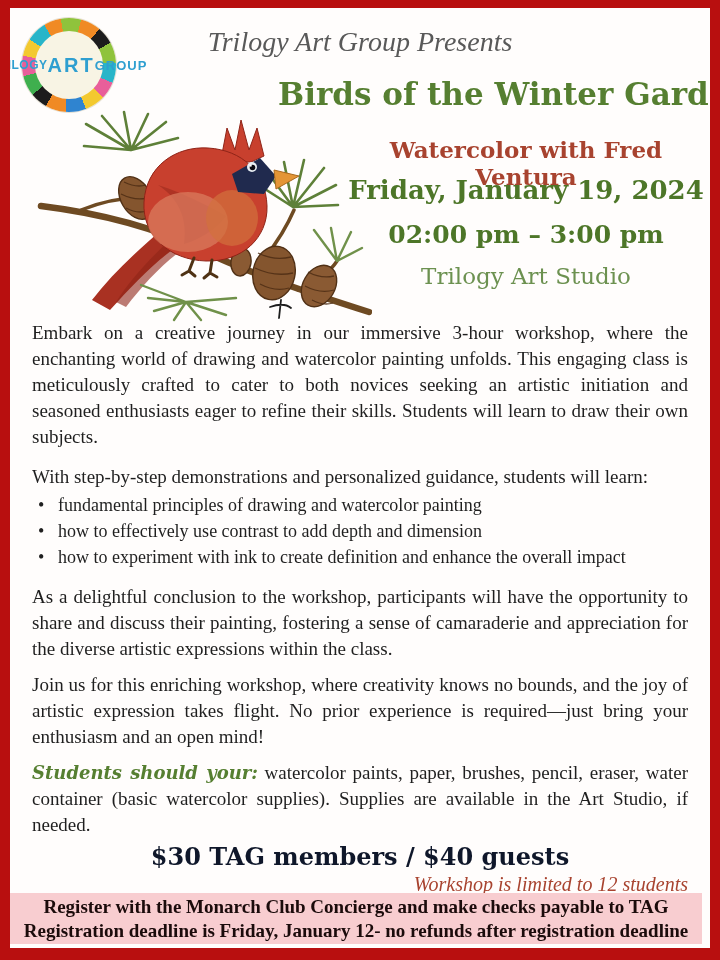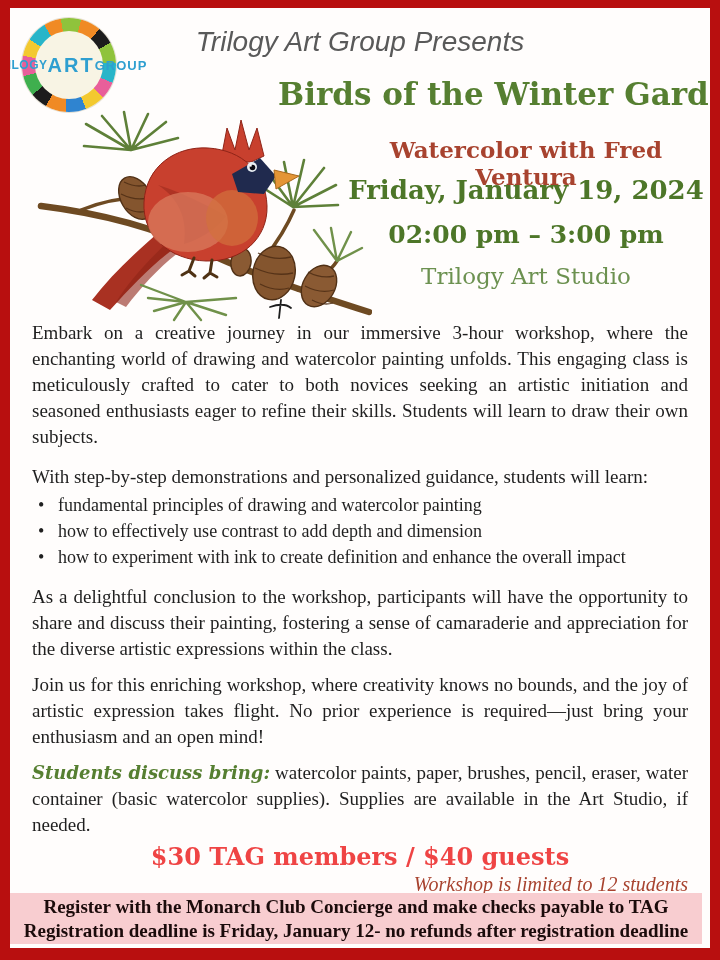--- a/index.html
+++ b/index.html
@@ -31,21 +31,21 @@
     display:flex;flex-direction:row;align-items:center;justify-content:center;
     font-family:"Liberation Sans", sans-serif;font-weight:800;color:#2f9fd0;
     line-height:1;text-align:center;
   }
   .logo-inner .l1{font-size:12px;letter-spacing:.5px;}
   .logo-inner .l2{font-size:20px;letter-spacing:2px;margin:2px 0;}
   .logo-inner .l3{font-size:13px;letter-spacing:1px;}
   
   .presents{
     position:absolute;top:18px;left:0;width:100%;text-align:center;
-    font-family:Liberation Sans, sans-serif;font-style:italic;
+    font-family:Liberation Serif, serif;font-style:italic;
     font-size:28px;color:#595959;
   }
   .hero{font-family:"DejaVu Serif", serif;text-align:center;position:absolute;}
   .title{top:68px;left:268px;width:442px;font-size:31px;font-weight:600;color:#567f31;white-space:nowrap;}
   .subtitle{top:128px;left:330px;width:372px;font-size:23px;font-weight:600;color:#a8432f;}
   .date{top:167px;left:330px;width:372px;font-size:26px;font-weight:700;color:#4d7628;}
   .time{top:212px;left:330px;width:372px;font-size:25px;font-weight:700;color:#4d7628;}
   .location{top:255px;left:330px;width:372px;font-size:23px;font-weight:400;color:#6c9150;}
   
   .cardinal{position:absolute;left:26px;top:102px;}
@@ -57,21 +57,21 @@
   .intro{margin-bottom:2px !important;}
   ul.learn{margin:0 0 14px 0;padding:0;list-style:none;}
   ul.learn li{font-size:18px;line-height:26px;padding-left:26px;position:relative;white-space:nowrap;}
   ul.learn li::before{content:"•";position:absolute;left:6px;}
   .p2{margin-bottom:10px !important;}
   .p3{margin-bottom:10px !important;}
   .bring{margin-bottom:4px !important;}
   .bring-label{color:#567f31;font-weight:700;font-style:italic;font-family:"DejaVu Serif", serif;font-size:18px;}
   .price{
     text-align:center;font-family:"DejaVu Serif", serif;font-weight:700;
-    font-size:24px;line-height:30px;color:#ef4444;
+    font-size:24px;line-height:30px;color:#0f172a;
   }
   .limit{
     text-align:right;font-style:italic;font-size:20px;line-height:24px;color:#a8432f;
   }
   
   .banner{
     position:absolute;left:0;right:8px;bottom:4px;height:51px;background:#f8cdd0;
     text-align:center;color:#1b0b0b;font-weight:600;font-size:19px;line-height:24px;
     padding-top:2px;box-sizing:border-box;
   }
@@ -157,21 +157,21 @@
   <div class="content">
     <p class="just p1">Embark on a creative journey in our immersive 3-hour workshop, where the enchanting world of drawing and watercolor painting unfolds. This engaging class is meticulously crafted to cater to both novices seeking an artistic initiation and seasoned enthusiasts eager to refine their skills.  Students will learn to draw their own subjects.</p>
     <p class="intro">With step-by-step demonstrations and personalized guidance, students will learn:</p>
     <ul class="learn">
       <li>fundamental principles of drawing and watercolor painting</li>
       <li>how to effectively use contrast to add depth and dimension</li>
       <li>how to experiment with ink to create definition and enhance the overall impact</li>
     </ul>
     <p class="just p2">As a delightful conclusion to the workshop, participants will have the opportunity to share and discuss their painting, fostering a sense of camaraderie and appreciation for the diverse artistic expressions within the class.</p>
     <p class="just p3">Join us for this enriching workshop, where creativity knows no bounds, and the joy of artistic expression takes flight. No prior experience is required—just bring your enthusiasm and an open mind!</p>
-    <p class="just bring"><span class="bring-label">Students discuss bring:</span><span> watercolor paints, paper, brushes, pencil, eraser, water container (basic watercolor supplies).  Supplies are available in the Art Studio, if needed.</span></p>
+    <p class="just bring"><span class="bring-label">Students should your:</span><span> watercolor paints, paper, brushes, pencil, eraser, water container (basic watercolor supplies).  Supplies are available in the Art Studio, if needed.</span></p>
     <div class="price">$30 TAG members / $40 guests</div>
     <div class="limit">Workshop is limited to 12 students</div>
   </div>
 
   <div class="banner">
     <div>Register with the Monarch Club Concierge and make checks payable to TAG</div>
     <div>Registration deadline is Friday, January 12- no refunds after registration deadline</div>
   </div>
 
 </div>

